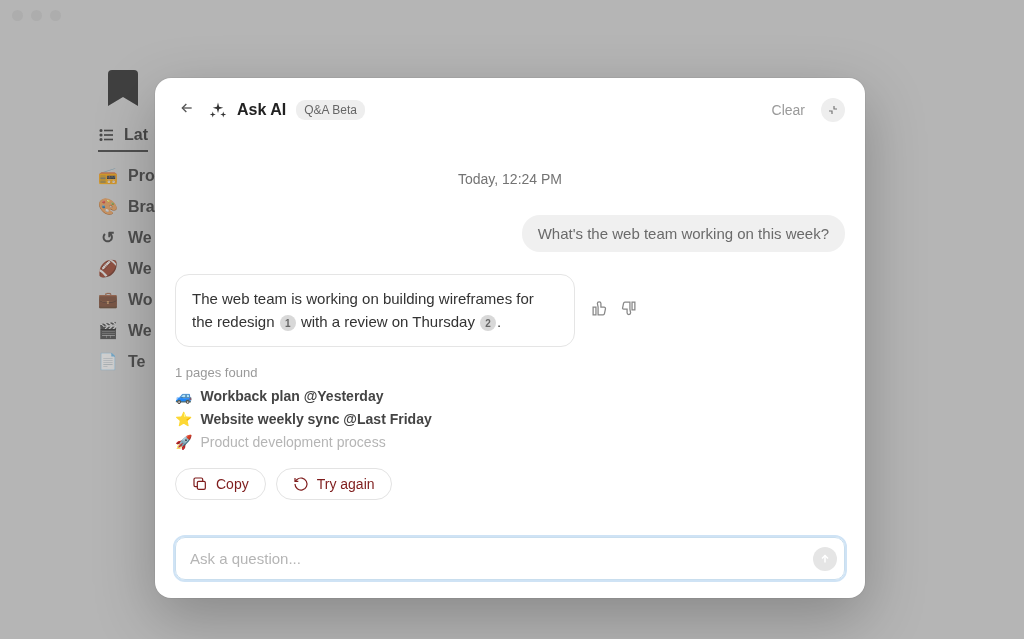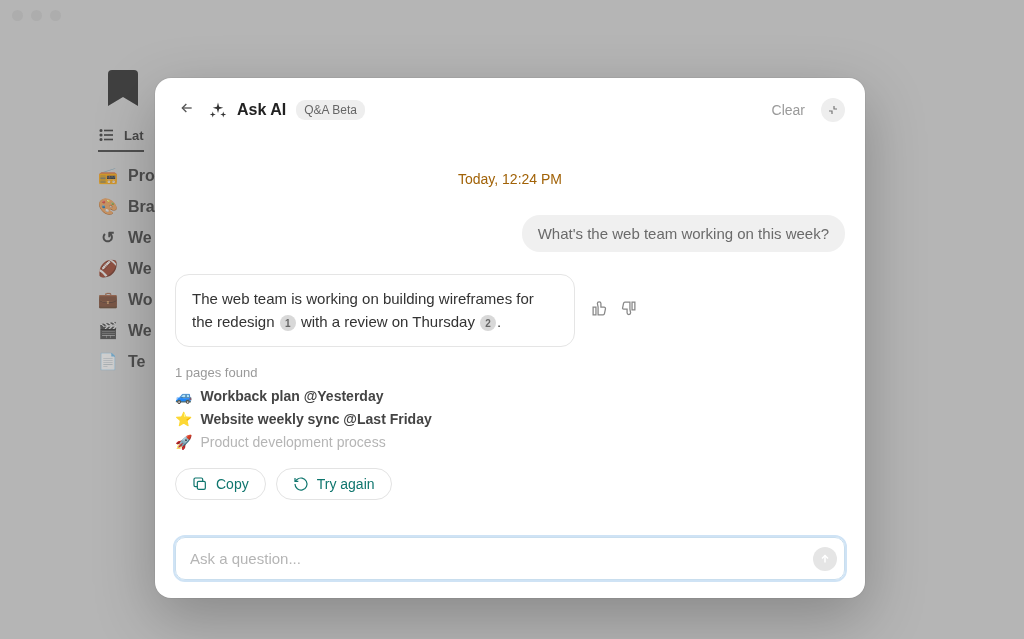--- a/index.html
+++ b/index.html
@@ -37,24 +37,24 @@
       width: 30px;
       height: 36px;
       background: #222;
       border-radius: 4px 4px 0 0;
       clip-path: polygon(0 0, 100% 0, 100% 100%, 50% 75%, 0 100%);
       margin-bottom: 20px;
       margin-left: 10px;
     }
     .underlay-tab {
       display: flex;
-      align-items: center;
+      align-items: flex-end;
       gap: 8px;
       font-weight: 600;
-      font-size: 13px;
+      font-size: 16px;
       padding-bottom: 6px;
       border-bottom: 2px solid #3a3a3a;
       width: fit-content;
       margin-bottom: 14px;
     }
     .underlay-tab svg { width: 18px; height: 18px; }
     .underlay-list {
       list-style: none;
       display: flex;
       flex-direction: column;
@@ -141,21 +141,21 @@
 
     .chat-area {
       flex: 1;
       display: flex;
       flex-direction: column;
       padding-top: 32px;
       overflow: hidden;
     }
     .timestamp {
       text-align: center;
-      color: #a16207;
+      color: #737373;
       font-size: 14px;
       margin-bottom: 28px;
     }
     .user-bubble {
       align-self: flex-end;
       background: #f0f0f0;
       color: #6a6a6a;
       padding: 10px 16px;
       border-radius: 18px;
       font-size: 15px;
@@ -234,21 +234,21 @@
     }
     .pill-btn {
       display: inline-flex;
       align-items: center;
       gap: 8px;
       border: 1px solid #e3e3e3;
       background: #fff;
       border-radius: 20px;
       padding: 7px 16px;
       font-size: 14px;
-      color: #0f766e;
+      color: #7f1d1d;
       cursor: pointer;
     }
     .pill-btn svg { width: 16px; height: 16px; }
 
     .ask-input-wrap {
       position: relative;
       margin-top: 14px;
     }
     .ask-input {
       width: 100%;

